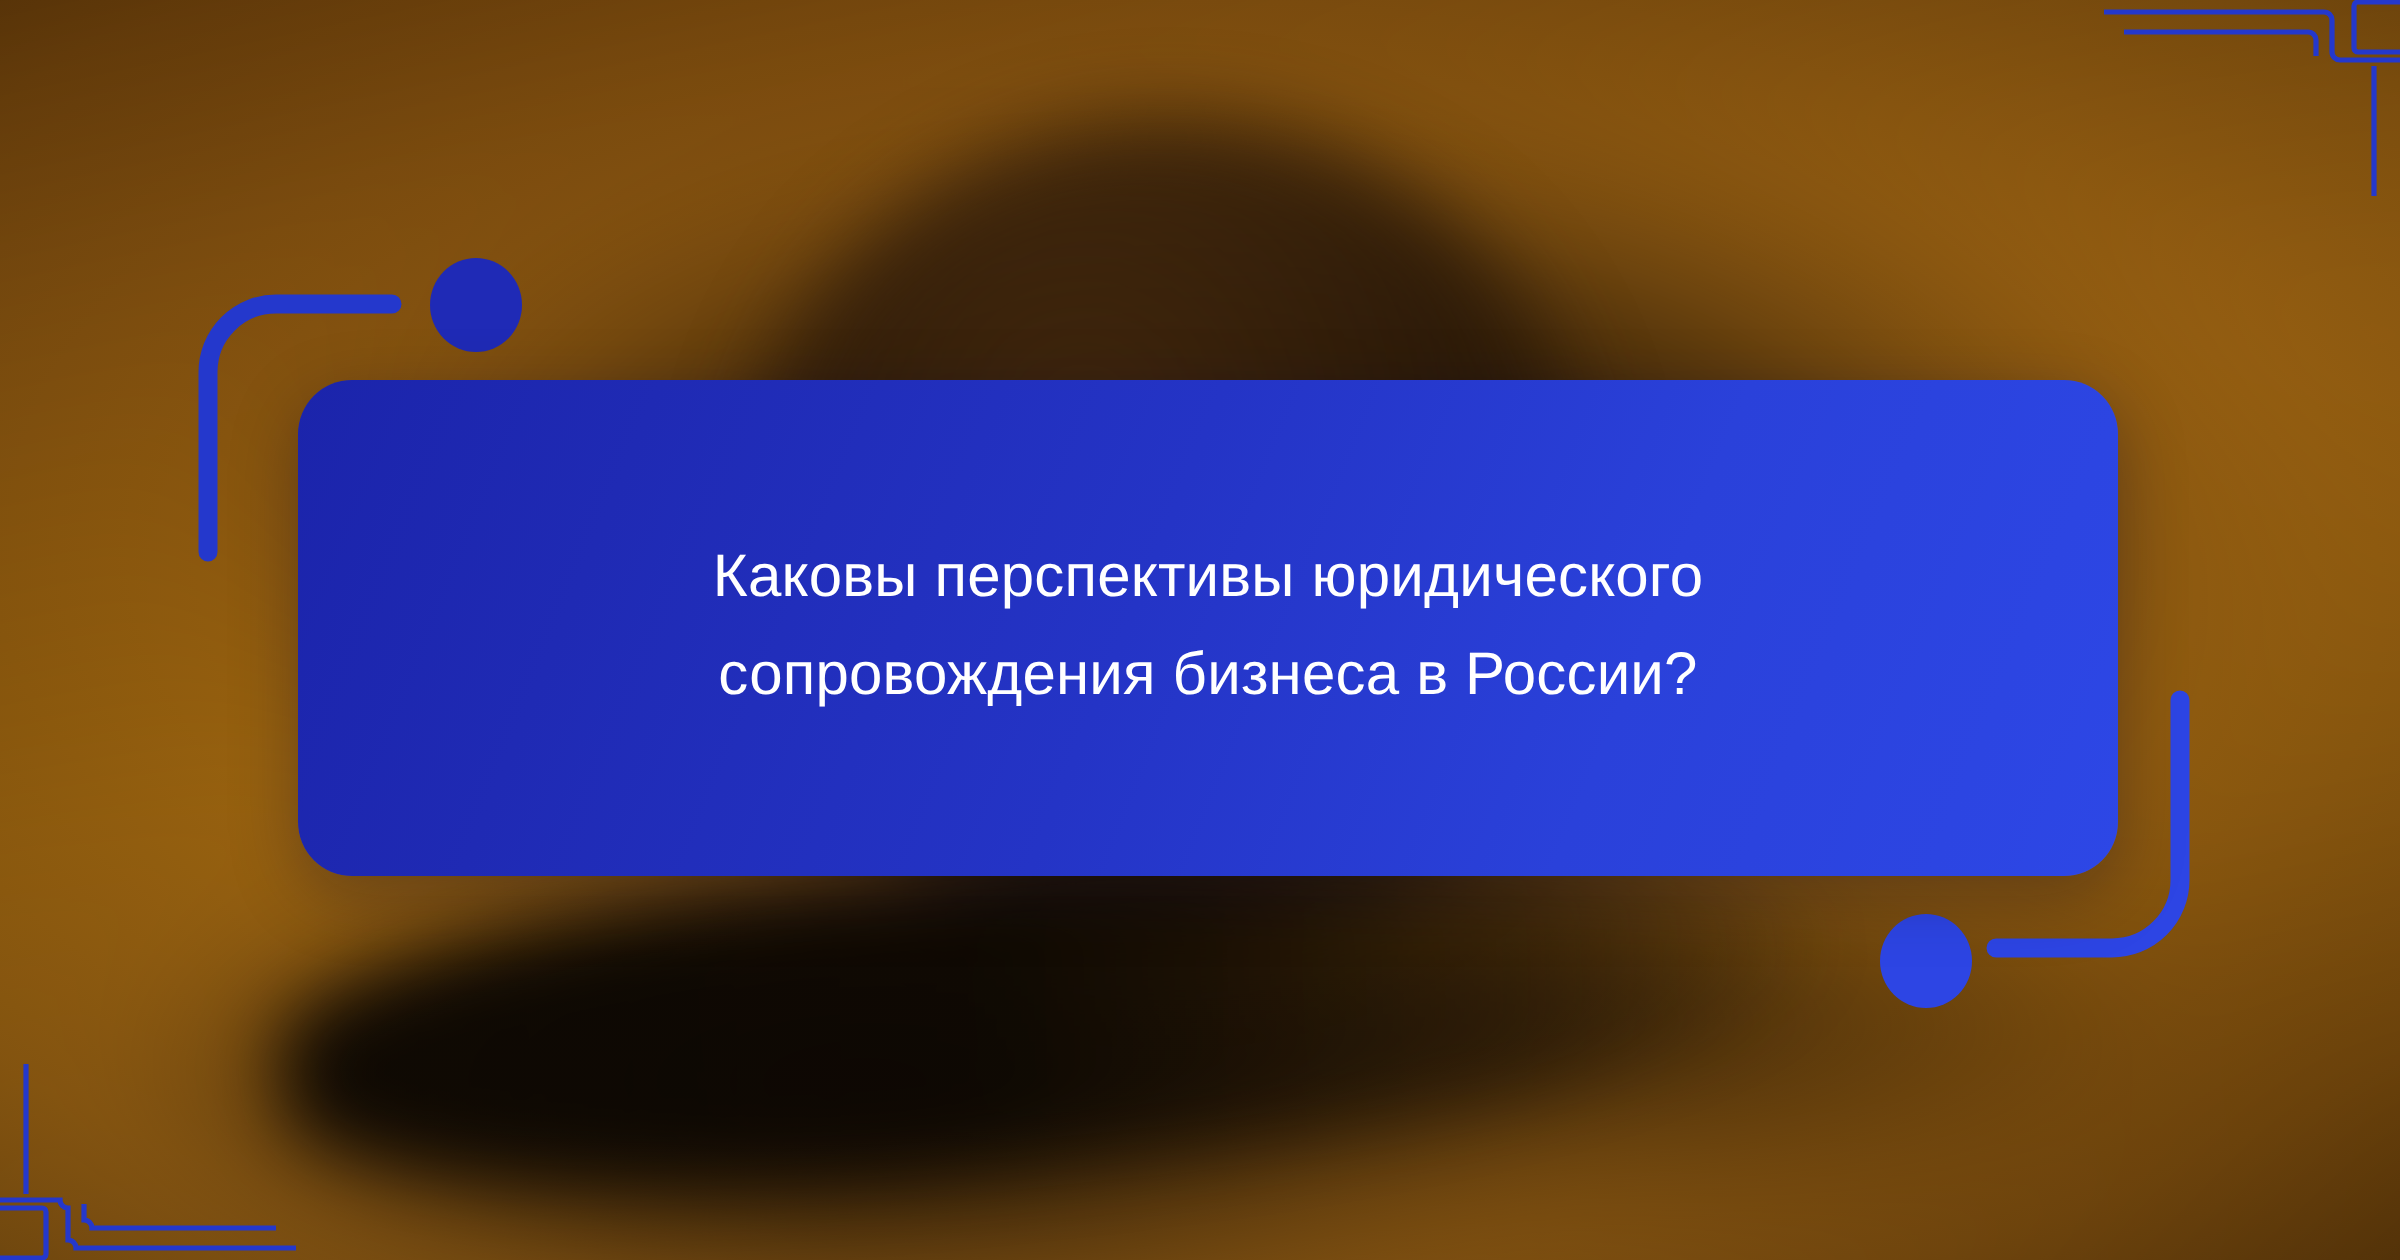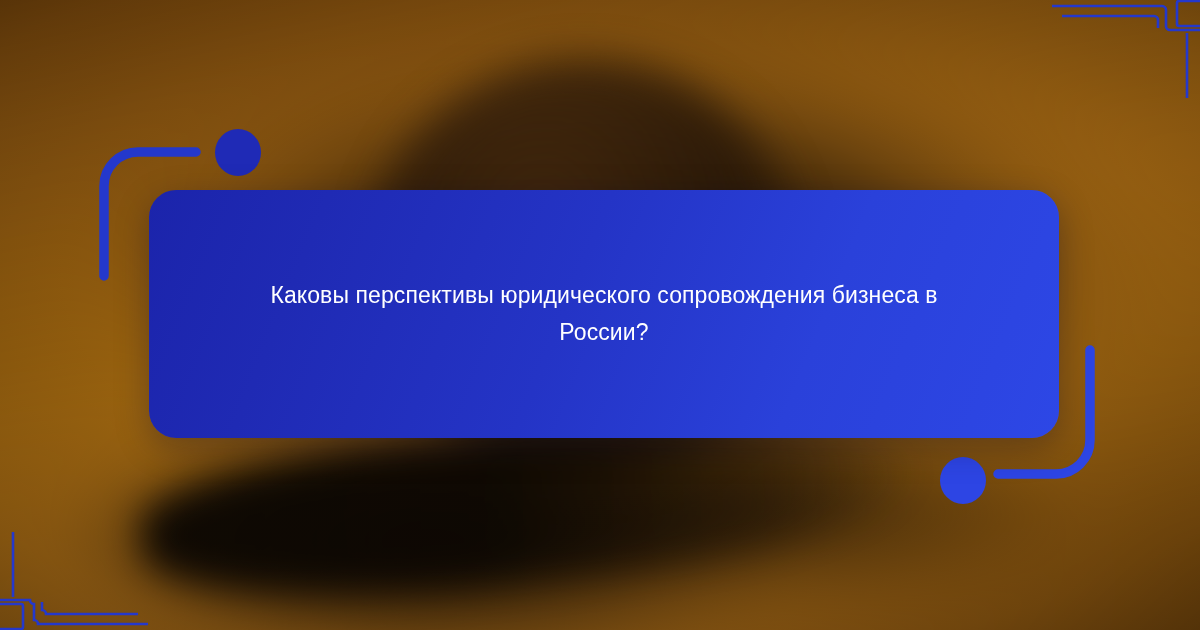--- a/index.html
+++ b/index.html
@@ -74,21 +74,21 @@
     position:absolute;
     left:149px; top:190px;
     width:910px; height:248px;
     border-radius:27px;
     background:linear-gradient(112deg, #1b24ab 0%, #1f2ab4 18%, #2434c6 46%, #2a41da 72%, #2d47e6 100%);
     display:flex; align-items:center; justify-content:center;
     box-shadow:0 10px 34px rgba(8,8,40,0.30);
   }
   .card-title {
     color:#ffffff;
-    font-size:23px;
+    font-size:30px;
     line-height:1.62;
     font-weight:400;
     text-align:center;
     letter-spacing:0.1px;
     max-width:690px;
     text-rendering:optimizeLegibility;
   }
 </style>
 </head>
 <body>

